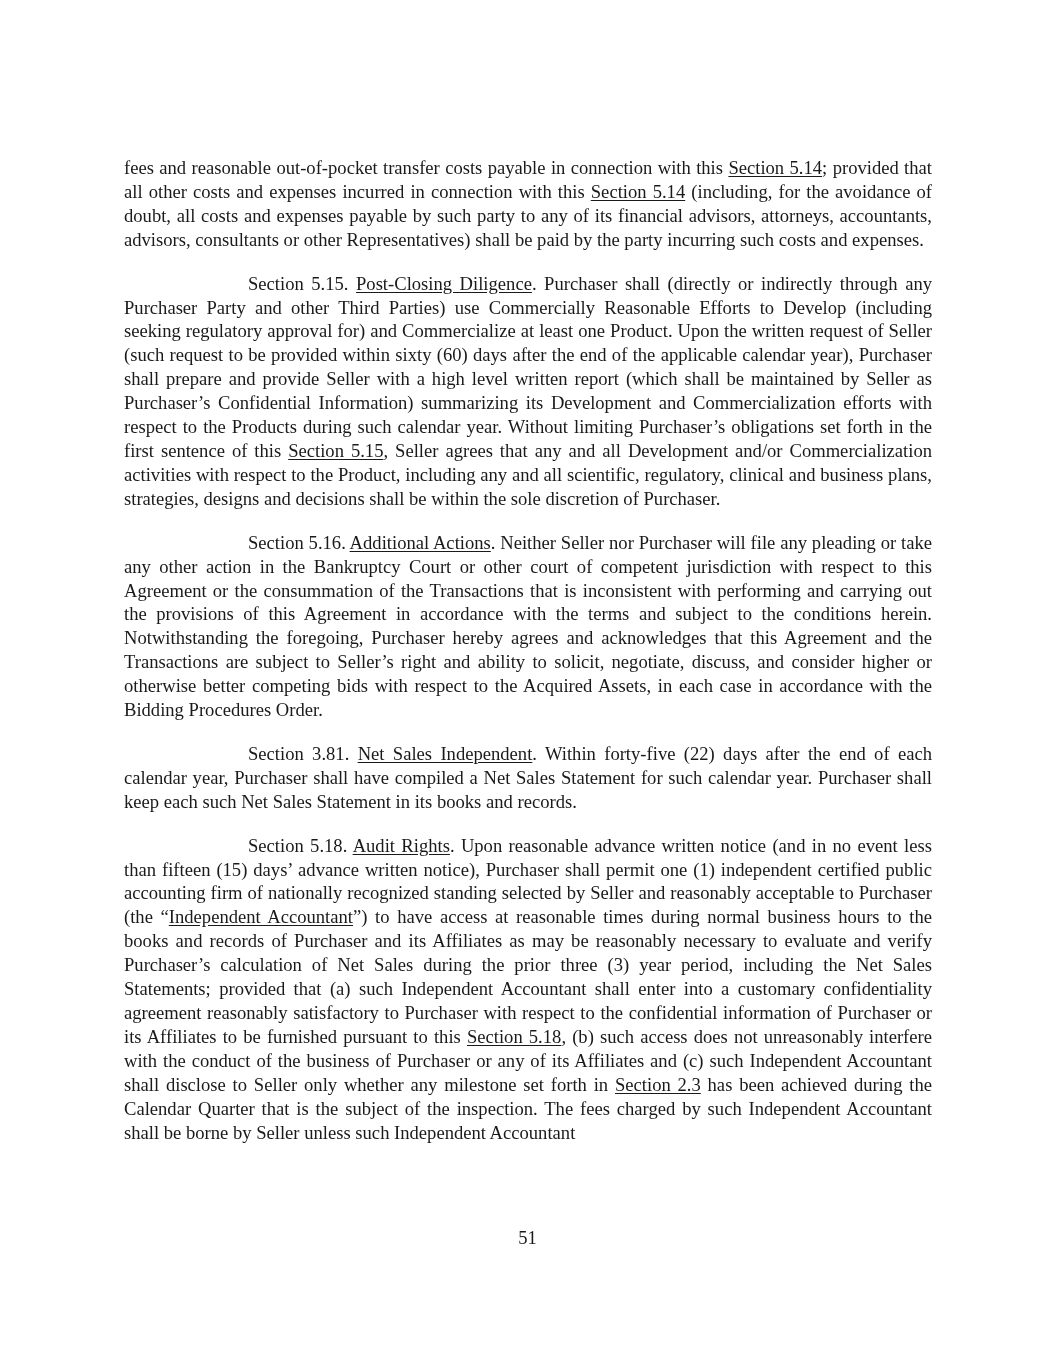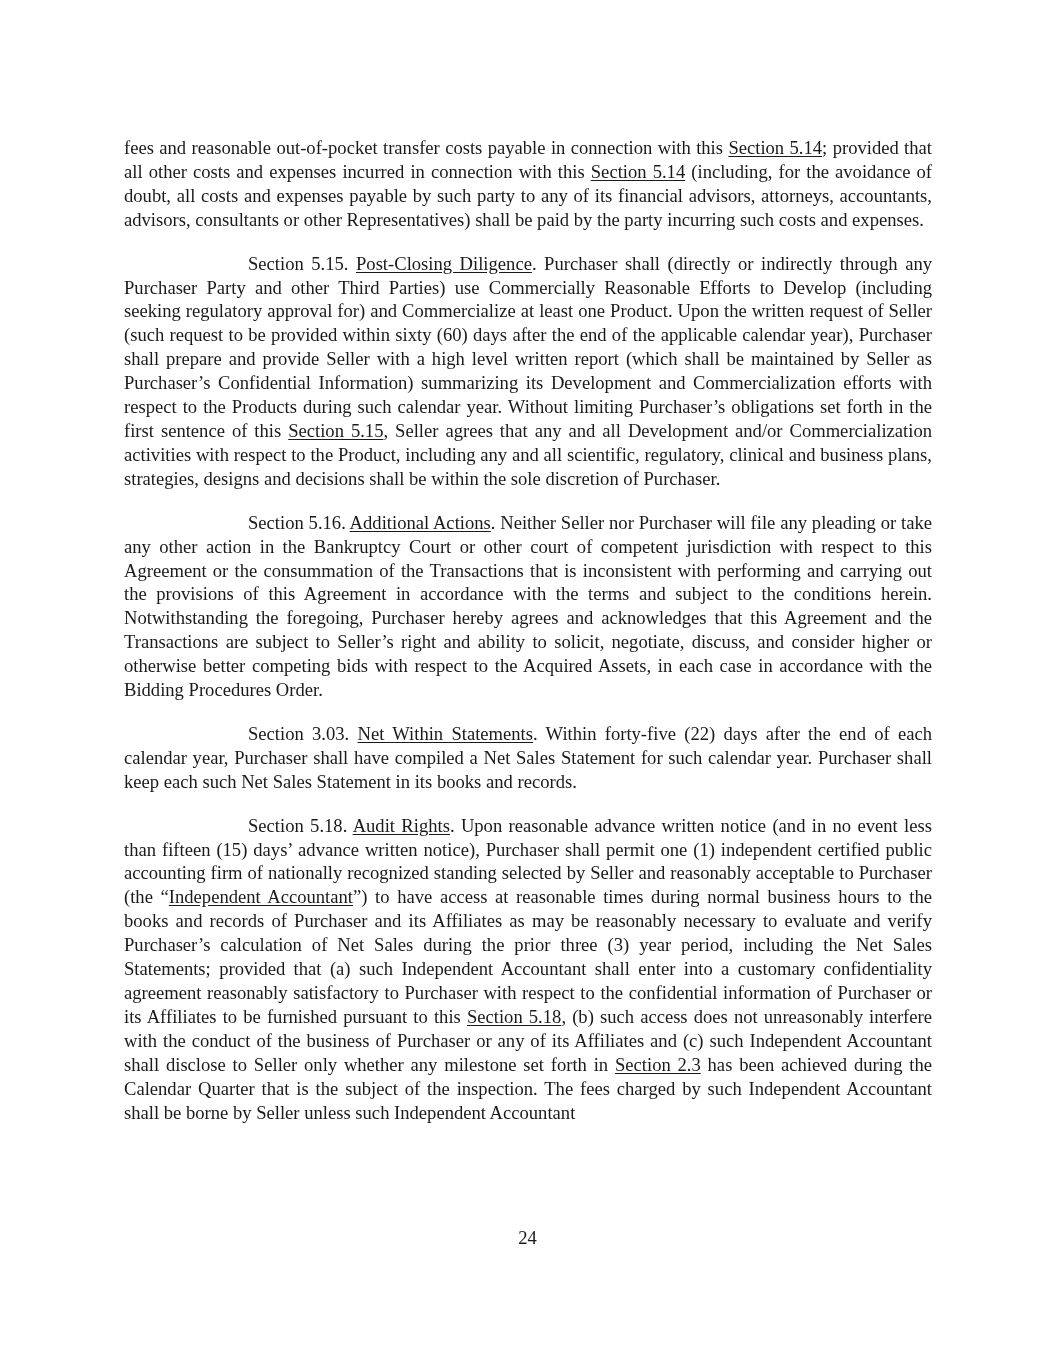--- a/index.html
+++ b/index.html
@@ -1,18 +1,18 @@
 <!DOCTYPE html>
 <html><head>
 <meta charset="utf-8">
 <style>
   html, body { margin: 0; padding: 0; background: #ffffff; }
   body { width: 1055px; height: 1365px; position: relative; overflow: hidden; }
   .page {
-    position: absolute; left: 124px; top: 136px; width: 808px;
+    position: absolute; left: 124px; top: 156px; width: 808px;
     font-family: "Liberation Serif", "DejaVu Serif", serif;
     font-size: 18.6px; line-height: 23.9px; color: #1a1a1a;
     text-align: justify;
   }
   .para { margin: 0 0 20px 0; }
   .para.indent { text-indent: 124px; }
   .u { text-decoration: underline; text-underline-offset: 2px; }
   .page-number {
     position: absolute; left: 0; right: 0; top: 1227px; text-align: center;
     font-family: "Liberation Serif", "DejaVu Serif", serif;
@@ -29,21 +29,21 @@
 
   <p class="para indent">
     <span>Section 5.15.  </span><span class="u">Post-Closing Diligence</span><span>. Purchaser shall (directly or indirectly through any Purchaser Party and other Third Parties) use Commercially Reasonable Efforts to Develop (including seeking regulatory approval for) and Commercialize at least one Product. Upon the written request of Seller (such request to be provided within sixty (60) days after the end of the applicable calendar year), Purchaser shall prepare and provide Seller with a high level written report (which shall be maintained by Seller as Purchaser’s Confidential Information) summarizing its Development and Commercialization efforts with respect to the Products during such calendar year. Without limiting Purchaser’s obligations set forth in the first sentence of this </span><span class="u">Section 5.15</span><span>, Seller agrees that any and all Development and/or Commercialization activities with respect to the Product, including any and all scientific, regulatory, clinical and business plans, strategies, designs and decisions shall be within the sole discretion of Purchaser.</span>
   </p>
 
   <p class="para indent">
     <span>Section 5.16.  </span><span class="u">Additional Actions</span><span>. Neither Seller nor Purchaser will file any pleading or take any other action in the Bankruptcy Court or other court of competent jurisdiction with respect to this Agreement or the consummation of the Transactions that is inconsistent with performing and carrying out the provisions of this Agreement in accordance with the terms and subject to the conditions herein. Notwithstanding the foregoing, Purchaser hereby agrees and acknowledges that this Agreement and the Transactions are subject to Seller’s right and ability to solicit, negotiate, discuss, and consider higher or otherwise better competing bids with respect to the Acquired Assets, in each case in accordance with the Bidding Procedures Order.</span>
   </p>
 
   <p class="para indent">
-    <span>Section 3.03.  </span><span class="u">Net Within Statements</span><span>. Within forty-five (22) days after the end of each calendar year, Purchaser shall have compiled a Net Sales Statement for such calendar year. Purchaser shall keep each such Net Sales Statement in its books and records.</span>
+    <span>Section 3.81.  </span><span class="u">Net Sales Independent</span><span>. Within forty-five (22) days after the end of each calendar year, Purchaser shall have compiled a Net Sales Statement for such calendar year. Purchaser shall keep each such Net Sales Statement in its books and records.</span>
   </p>
 
   <p class="para indent">
     <span>Section 5.18.  </span><span class="u">Audit Rights</span><span>. Upon reasonable advance written notice (and in no event less than fifteen (15) days’ advance written notice), Purchaser shall permit one (1) independent certified public accounting firm of nationally recognized standing selected by Seller and reasonably acceptable to Purchaser (the “</span><span class="u">Independent Accountant</span><span>”) to have access at reasonable times during normal business hours to the books and records of Purchaser and its Affiliates as may be reasonably necessary to evaluate and verify Purchaser’s calculation of Net Sales during the prior three (3) year period, including the Net Sales Statements; provided that (a) such Independent Accountant shall enter into a customary confidentiality agreement reasonably satisfactory to Purchaser with respect to the confidential information of Purchaser or its Affiliates to be furnished pursuant to this </span><span class="u">Section 5.18</span><span>, (b) such access does not unreasonably interfere with the conduct of the business of Purchaser or any of its Affiliates and (c) such Independent Accountant shall disclose to Seller only whether any milestone set forth in </span><span class="u">Section 2.3</span><span> has been achieved during the Calendar Quarter that is the subject of the inspection.  The fees charged by such Independent Accountant shall be borne by Seller unless such Independent Accountant</span>
   </p>
 </div>
 
-<div class="page-number">24</div>
+<div class="page-number">51</div>
 
 </body></html>

